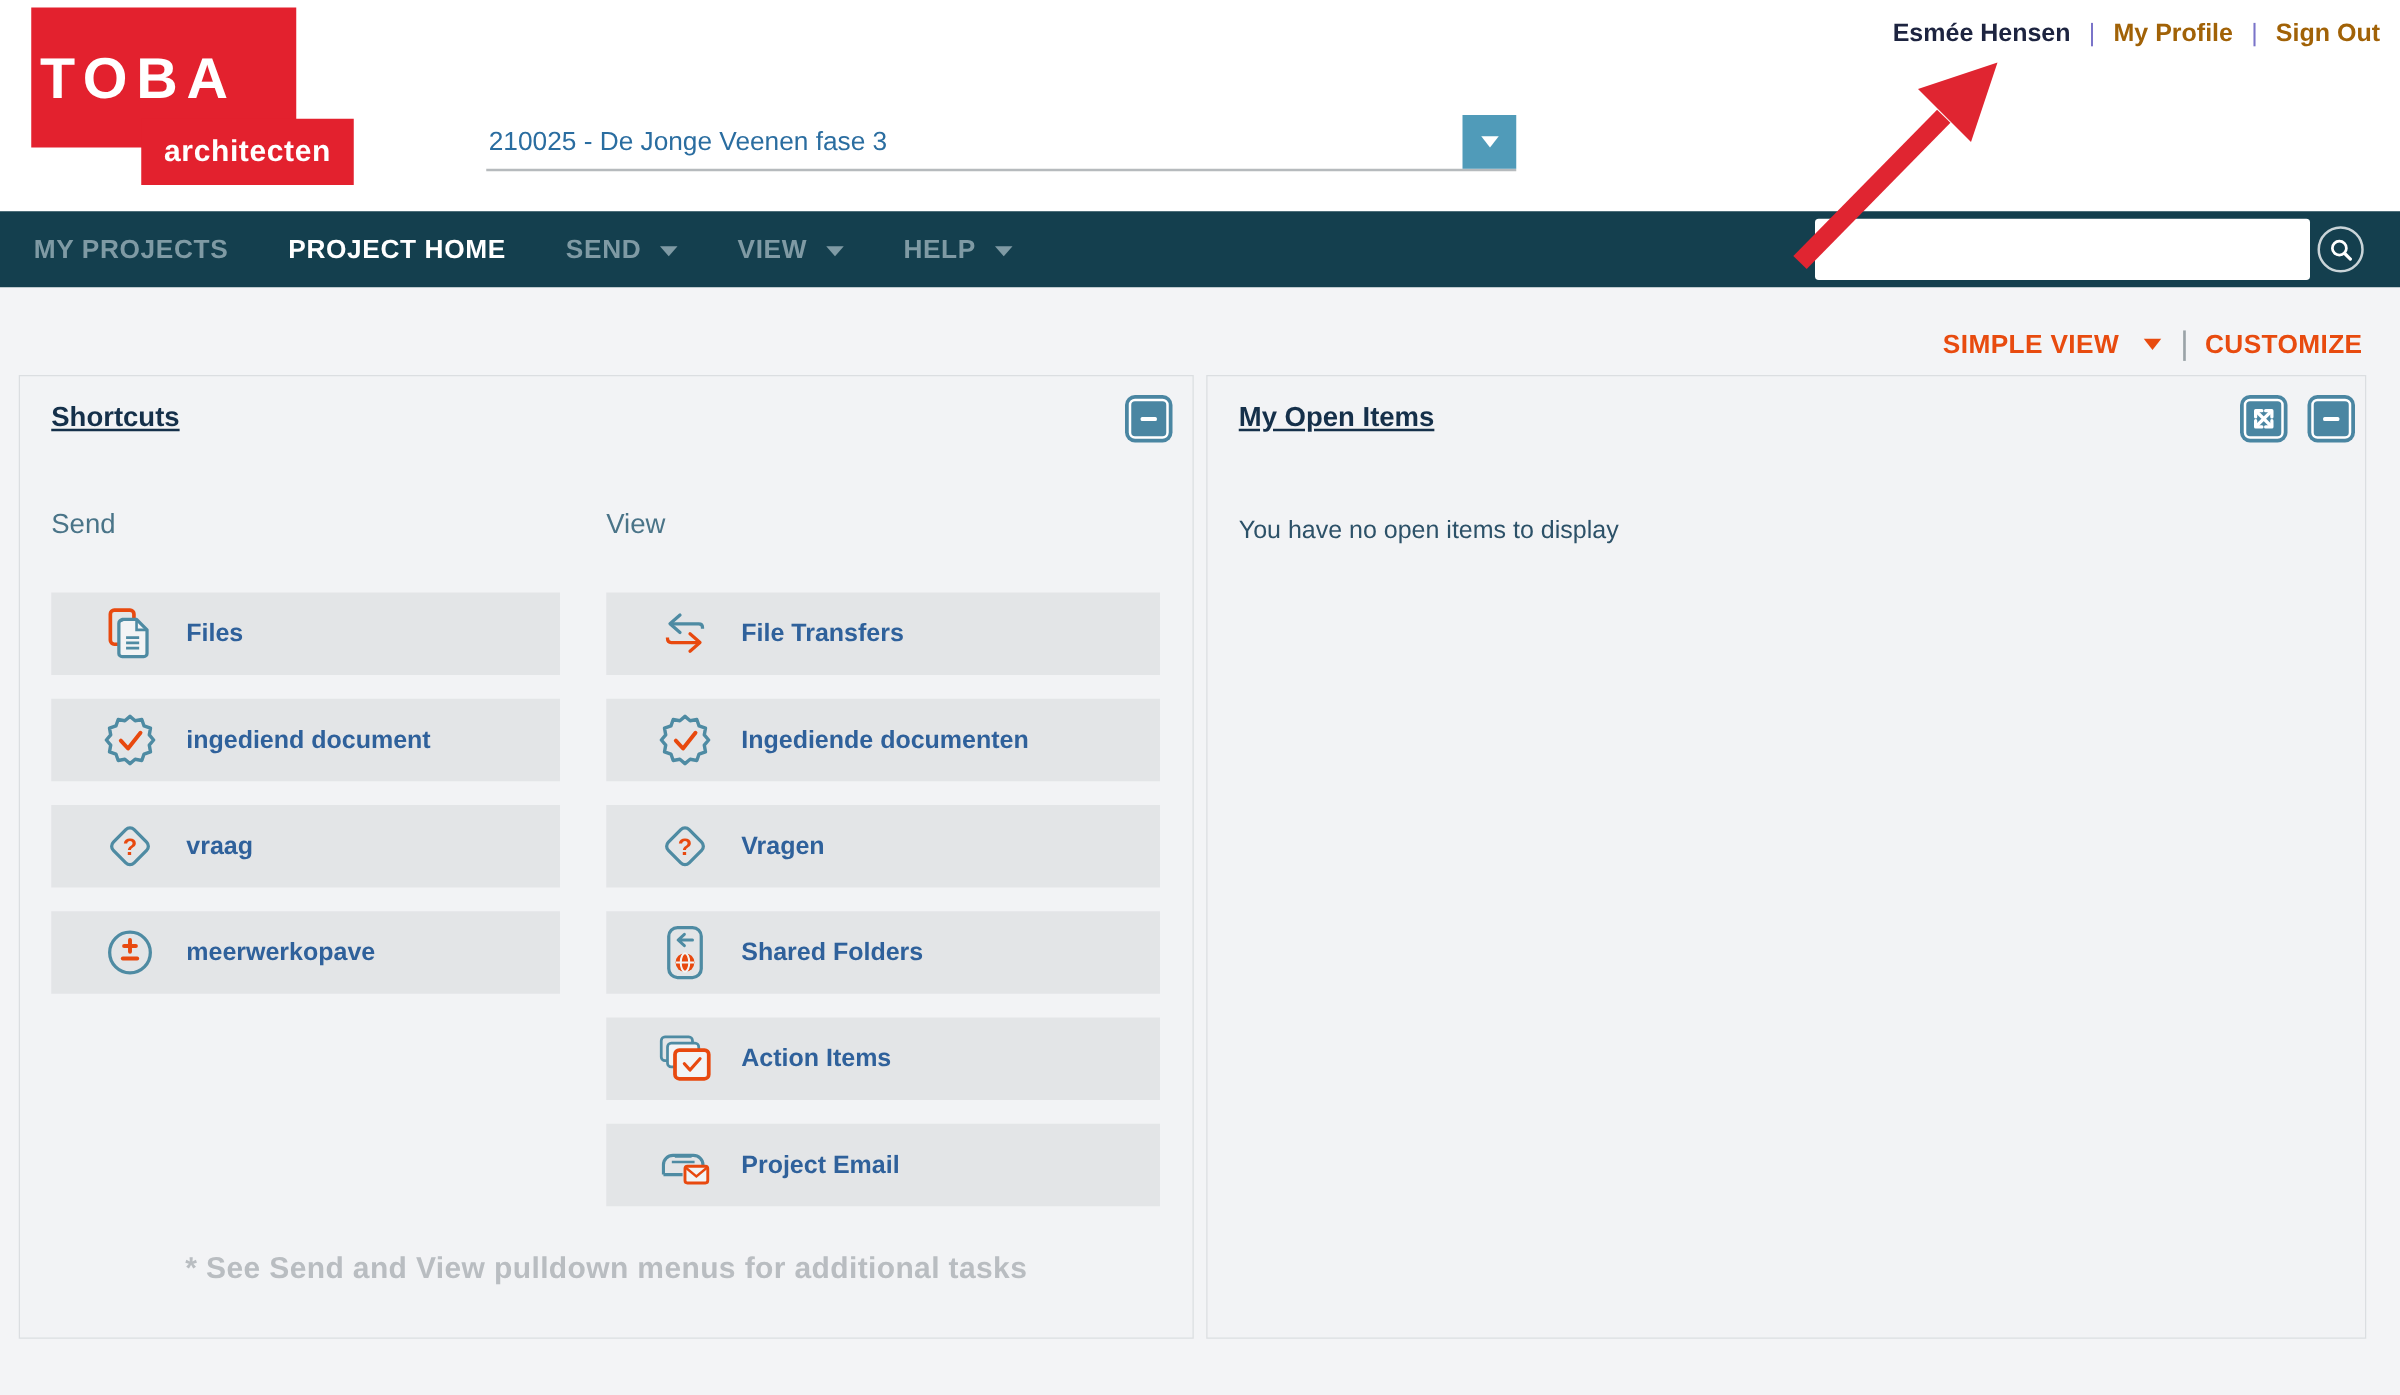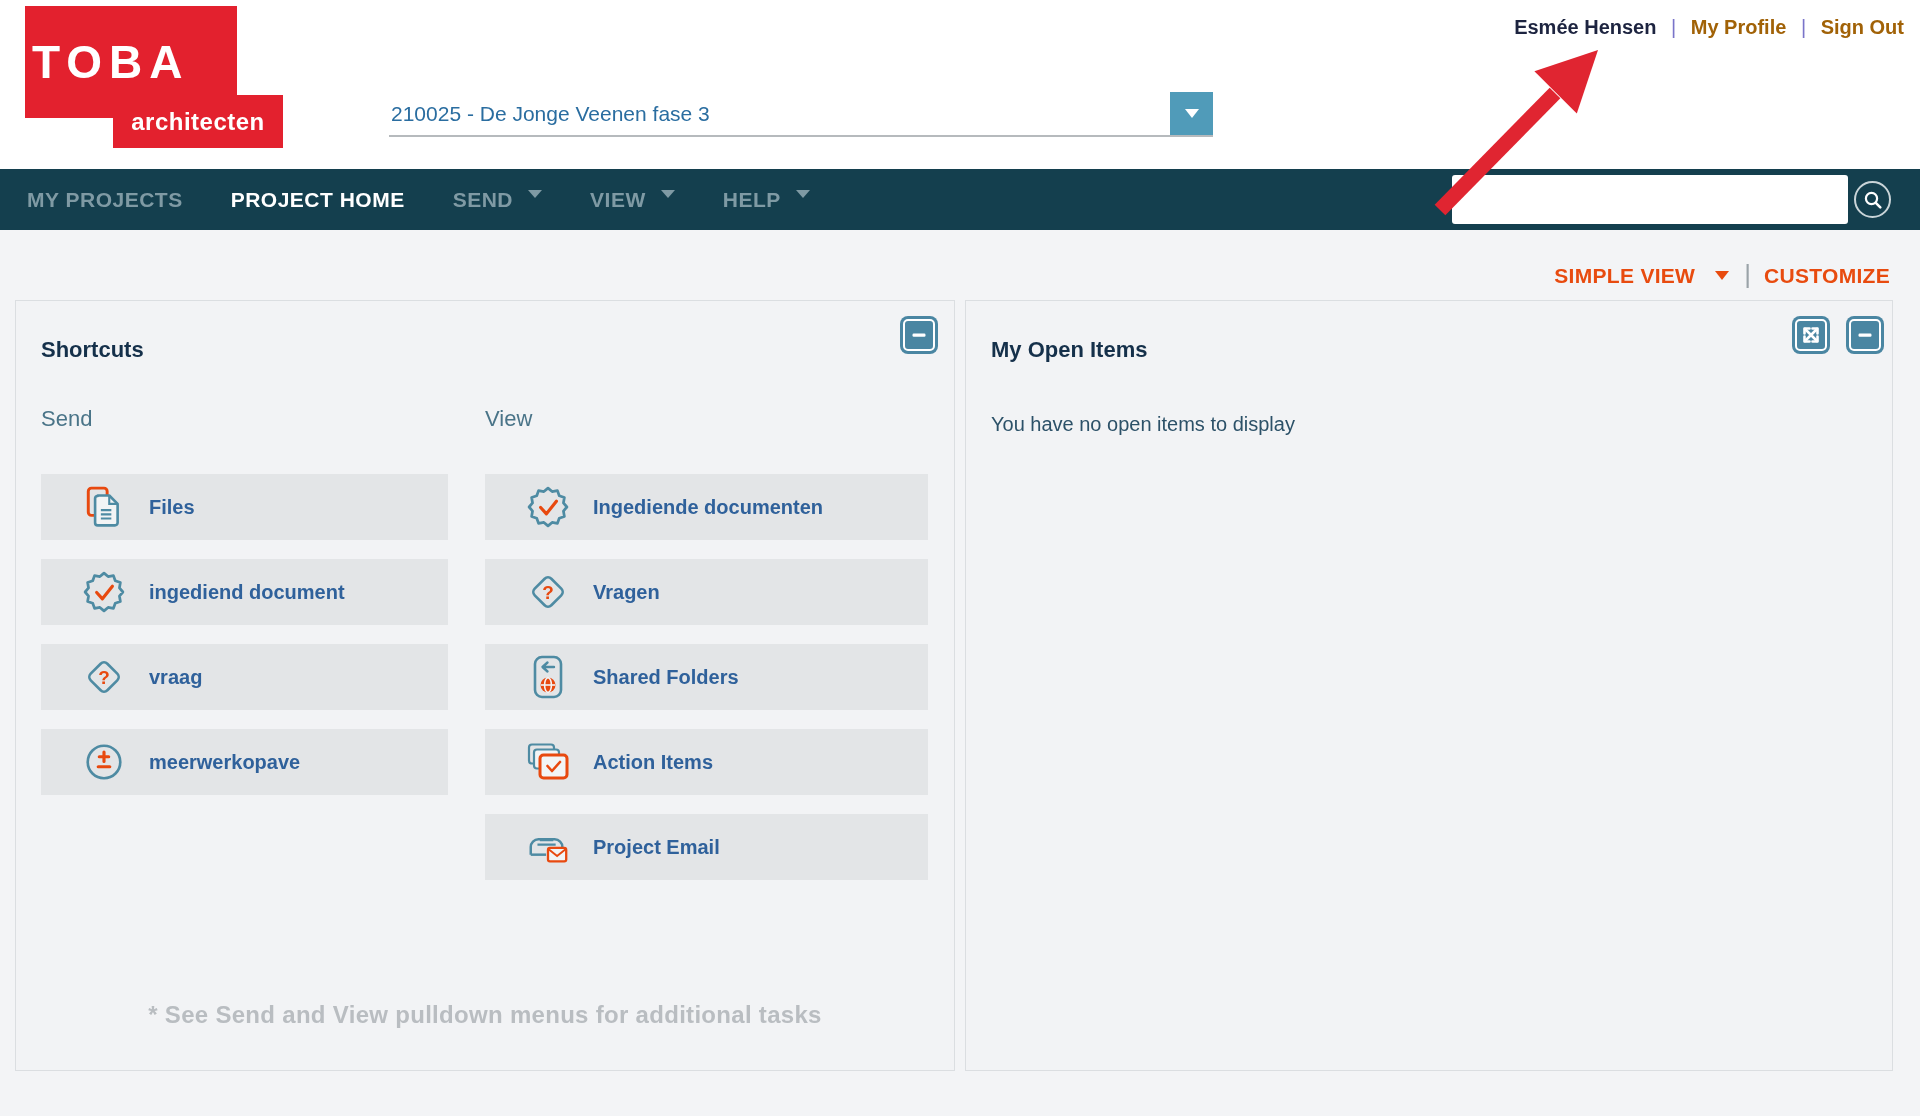--- a/index.html
+++ b/index.html
@@ -26,21 +26,21 @@
                     border-top:9px solid #ffffff; }
 
   .user-bar { position:absolute; top:16px; right:16px; font-size:20px; font-weight:600; white-space:nowrap; }
   .user-bar .name { color:#1d2440; }
   .user-bar .sep { color:#7a74c9; margin:0 9px; font-weight:400; }
   .user-bar a { color:#a16207; text-decoration:none; cursor:pointer; }
 
   
   .navbar { position:absolute; left:0; top:169px; width:1920px; height:61px; background:#143f4e;
             display:flex; align-items:center; padding-left:27px; gap:48px; }
-  .nav-item { display:flex; align-items:flex-start; gap:15px; font-size:21px; font-weight:700;
+  .nav-item { display:flex; align-items:center; gap:15px; font-size:21px; font-weight:700;
               letter-spacing:0.5px; color:#7f9aa4; cursor:pointer; white-space:nowrap; }
   .nav-item.active { color:#ffffff; }
   .tri-down-nav { width:0; height:0; border-left:7px solid transparent; border-right:7px solid transparent;
                   border-top:8px solid #7f9aa4; margin-top:2px; }
   .search-input { position:absolute; left:1452px; top:175px; width:396px; height:49px; border:none;
                   border-radius:3px; background:#ffffff; font-size:20px; padding:0 12px; color:#1d2440; outline:none; }
   .search-btn { position:absolute; left:1854px; top:181px; width:37px; height:37px; border-radius:50%;
                 border:2px solid #c9d4d8; background:transparent; display:flex; align-items:center;
                 justify-content:center; cursor:pointer; }
 
@@ -49,21 +49,21 @@
                    font-size:21px; font-weight:700; color:#e84b0f; }
   .view-controls .caret { width:0; height:0; border-left:7px solid transparent; border-right:7px solid transparent;
                           border-top:9px solid #e84b0f; margin-left:20px; }
   .view-controls .sep { color:#9aa3a8; font-weight:400; font-size:26px; margin:0 13px 0 15px; position:relative; top:-1px; }
   .view-controls .ctl { cursor:pointer; letter-spacing:0.3px; }
 
   
   .panel { position:absolute; top:300px; height:771px; background:#f2f3f5; border:1px solid #dbdee1; }
   .panel-shortcuts { left:15px; width:940px; }
   .panel-openitems { left:965px; width:928px; }
-  .panel-title { position:absolute; left:25px; top:36px; font-size:22px; font-weight:700; color:#15304a; }
+  .panel-title { position:absolute; left:25px; top:20px; font-size:22px; font-weight:700; color:#15304a;text-decoration:underline; }
 
   .panel-btn { position:absolute; top:15px; width:38px; height:38px; background:#4a86a2; border-radius:8px;
                cursor:pointer; display:flex; align-items:center; justify-content:center; }
   .panel-btn::after { content:""; position:absolute; inset:3px; border:2.5px solid #ffffff; border-radius:5px; pointer-events:none; }
 
   .col { position:absolute; top:105px; }
   .col-send { left:25px; width:407px; }
   .col-view { left:469px; width:443px; }
   .col-heading { font-size:22px; color:#4a7488; margin-bottom:42px; }
   .shortcut-item { height:66px; background:#e3e5e7; display:flex; align-items:center;
@@ -194,20 +194,31 @@
             <path d="M14.5,24.5 h11" stroke="#e8490f" stroke-width="3" stroke-linecap="round"></path>
           </svg>
         </span>
         <span class="lbl">meerwerkopave</span>
       </div>
     </div>
 
     <div class="col col-view">
       <div class="col-heading">View</div>
 
+      <div class="shortcut-item">
+        <span class="ic">
+          <svg width="46" height="40" viewBox="0 0 46 40">
+            <path d="M12,12 h22 q3,0 3,3 v1" fill="none" stroke="#4e8ba3" stroke-width="2.6"></path>
+            <path d="M19,5 l-8,7 l8,7" fill="none" stroke="#4e8ba3" stroke-width="2.6" stroke-linecap="round" stroke-linejoin="round"></path>
+            <path d="M34,27 h-22 q-3,0 -3,-3 v-1" fill="none" stroke="#e8490f" stroke-width="2.6"></path>
+            <path d="M27,20 l8,7 l-8,7" fill="none" stroke="#e8490f" stroke-width="2.6" stroke-linecap="round" stroke-linejoin="round"></path>
+          </svg>
+        </span>
+        <span class="lbl">File Transfers</span>
+      </div>
 
       <div class="shortcut-item">
         <span class="ic">
           <svg width="42" height="42" viewBox="0 0 40 40">
             <polygon points="38,20 34.7,23.9 35.6,29 30.7,30.7 29,35.6 23.9,34.7 20,38 16.1,34.7 11,35.6 9.3,30.7 4.4,29 5.3,23.9 2,20 5.3,16.1 4.4,11 9.3,9.3 11,4.4 16.1,5.3 20,2 23.9,5.3 29,4.4 30.7,9.3 35.6,11 34.7,16.1" fill="none" stroke="#4e8ba3" stroke-width="2.6" stroke-linejoin="round"></polygon>
             <path d="M13,20.5 l5.5,6 l9.5,-12" fill="none" stroke="#e8490f" stroke-width="3" stroke-linecap="round" stroke-linejoin="round"></path>
           </svg>
         </span>
         <span class="lbl">Ingediende documenten</span>
       </div>

